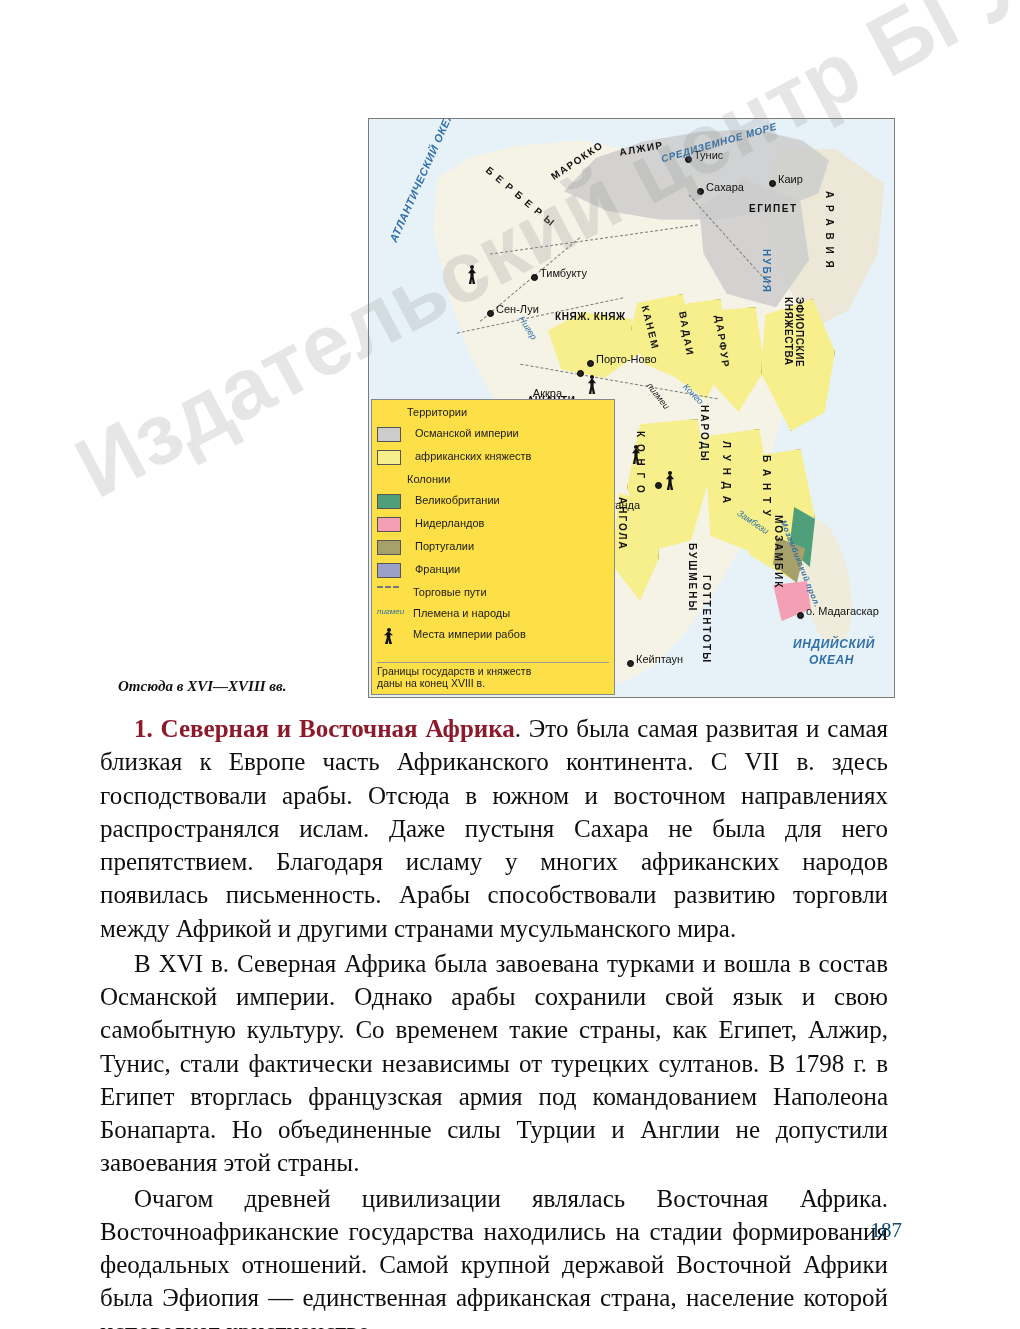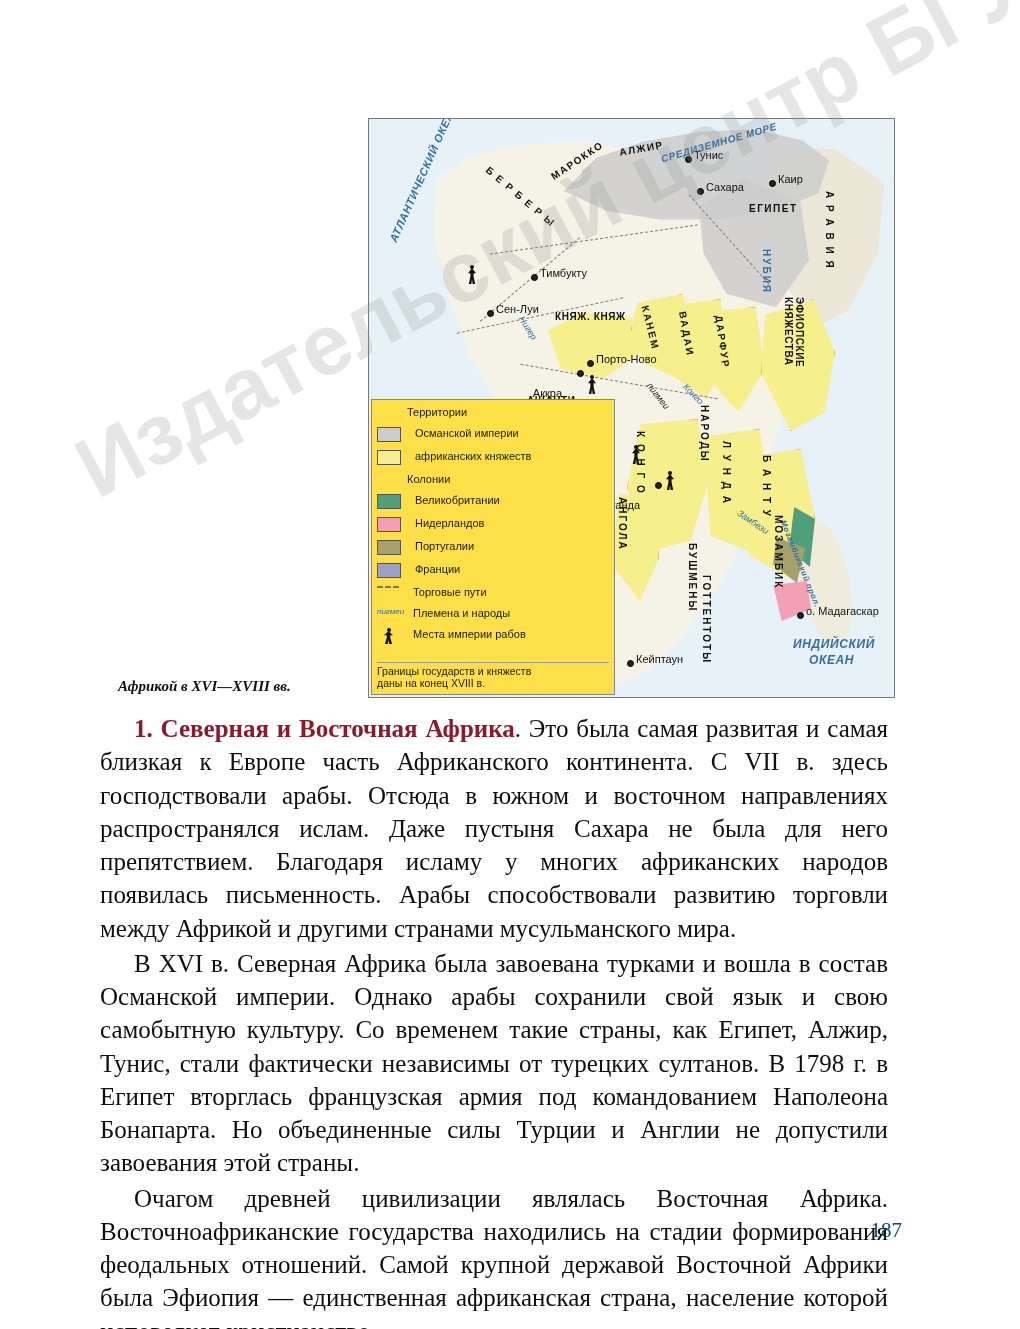--- a/index.html
+++ b/index.html
@@ -431,21 +431,21 @@
           </span>
         <span>Места империи рабов</span>
       </div>
       <div class="note">
         <div>Границы государств и княжеств</div>
         <div>даны на конец XVIII в.</div>
       </div>
     </div>
   </div>
 
-  <div class="fig-caption">Африкой в XVI—XVIII вв.</div>
+  <div class="fig-caption">Отсюда в XVI—XVIII вв.</div>
 
   <div class="watermark">Издательский центр БГУ</div>
 
   <div class="body-text">
     <p>
       <span class="lead-num">1.</span>
       <span class="lead-title">Северная и Восточная Африка</span><span>. Это была самая развитая и самая близкая к Европе часть Африканского континента. С VII в. здесь господствовали арабы. Отсюда в южном и восточном направлениях распространялся ислам. Даже пустыня Сахара не была для него препятствием. Благодаря исламу у многих африканских народов появилась письменность. Арабы способствовали развитию торговли между Африкой и другими странами мусульманского мира.</span>
     </p>
     <p>В XVI в. Северная Африка была завоевана турками и вошла в состав Османской империи. Однако арабы сохранили свой язык и свою самобытную культуру. Со временем такие страны, как Египет, Алжир, Тунис, стали фактически независимы от турецких султанов. В 1798 г. в Египет вторглась французская армия под командованием Наполеона Бонапарта. Но объединенные силы Турции и Англии не допустили завоевания этой страны.</p>
     <p>Очагом древней цивилизации являлась Восточная Африка. Восточноафриканские государства находились на стадии формирования феодальных отношений. Самой крупной державой Восточной Африки была Эфиопия — единственная африканская страна, население которой исповедует христианство.</p>

